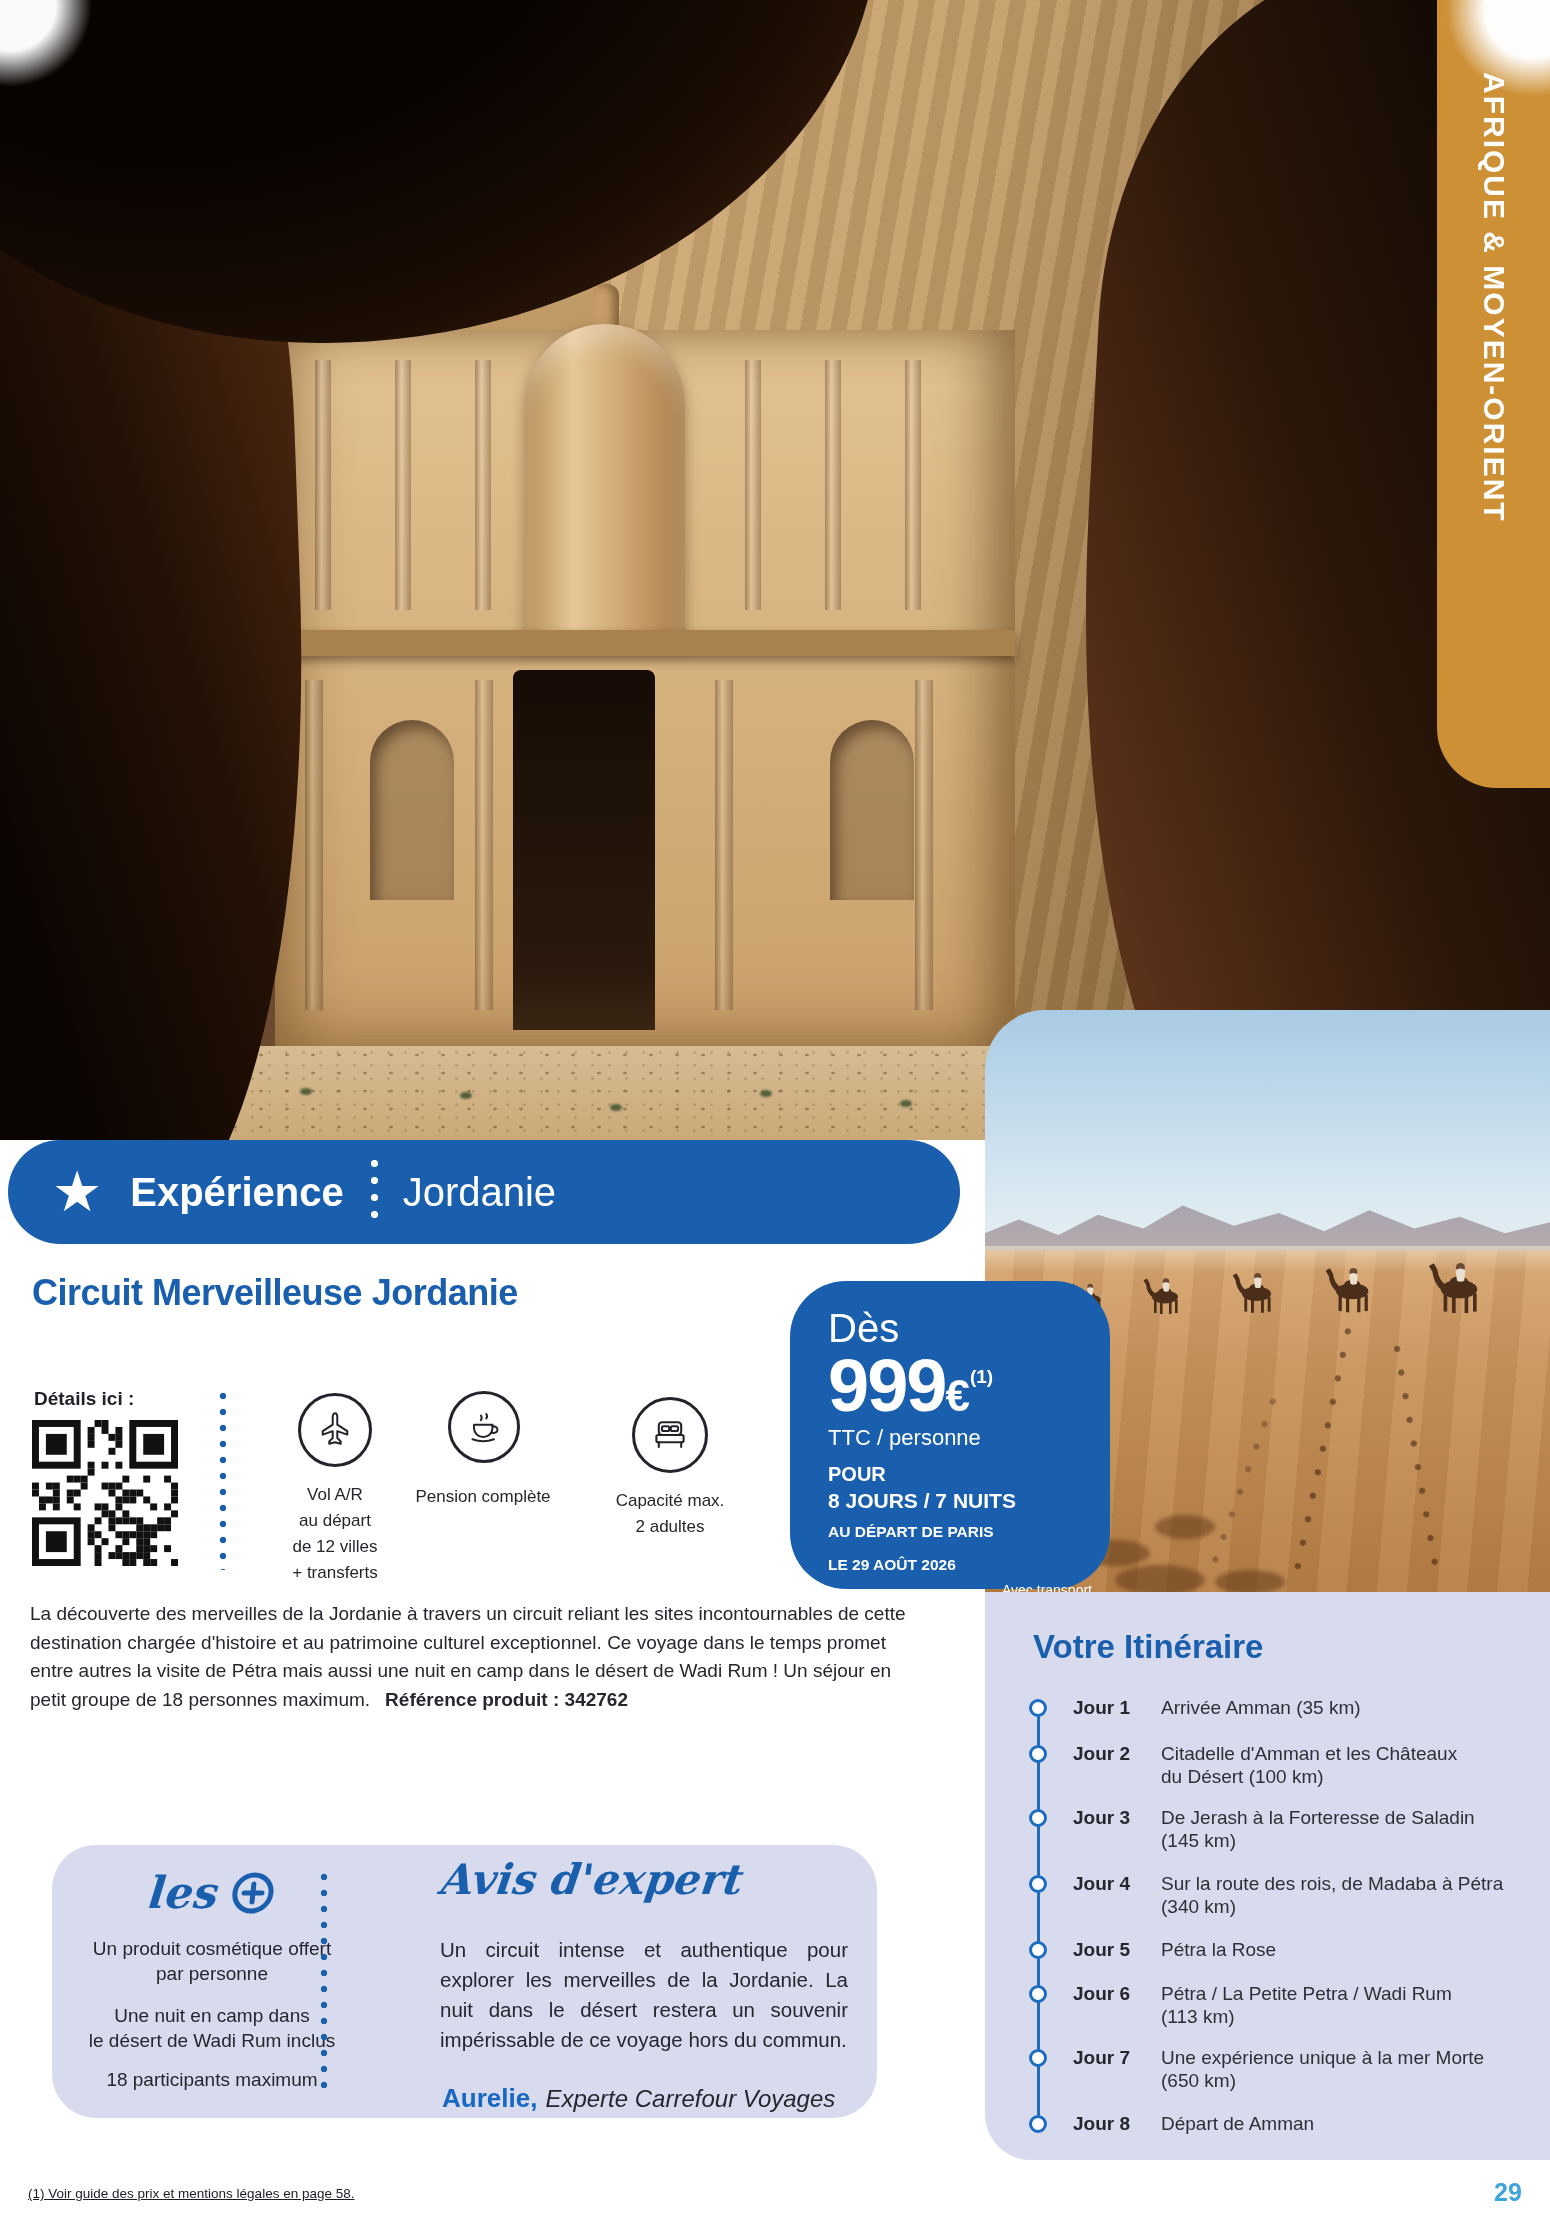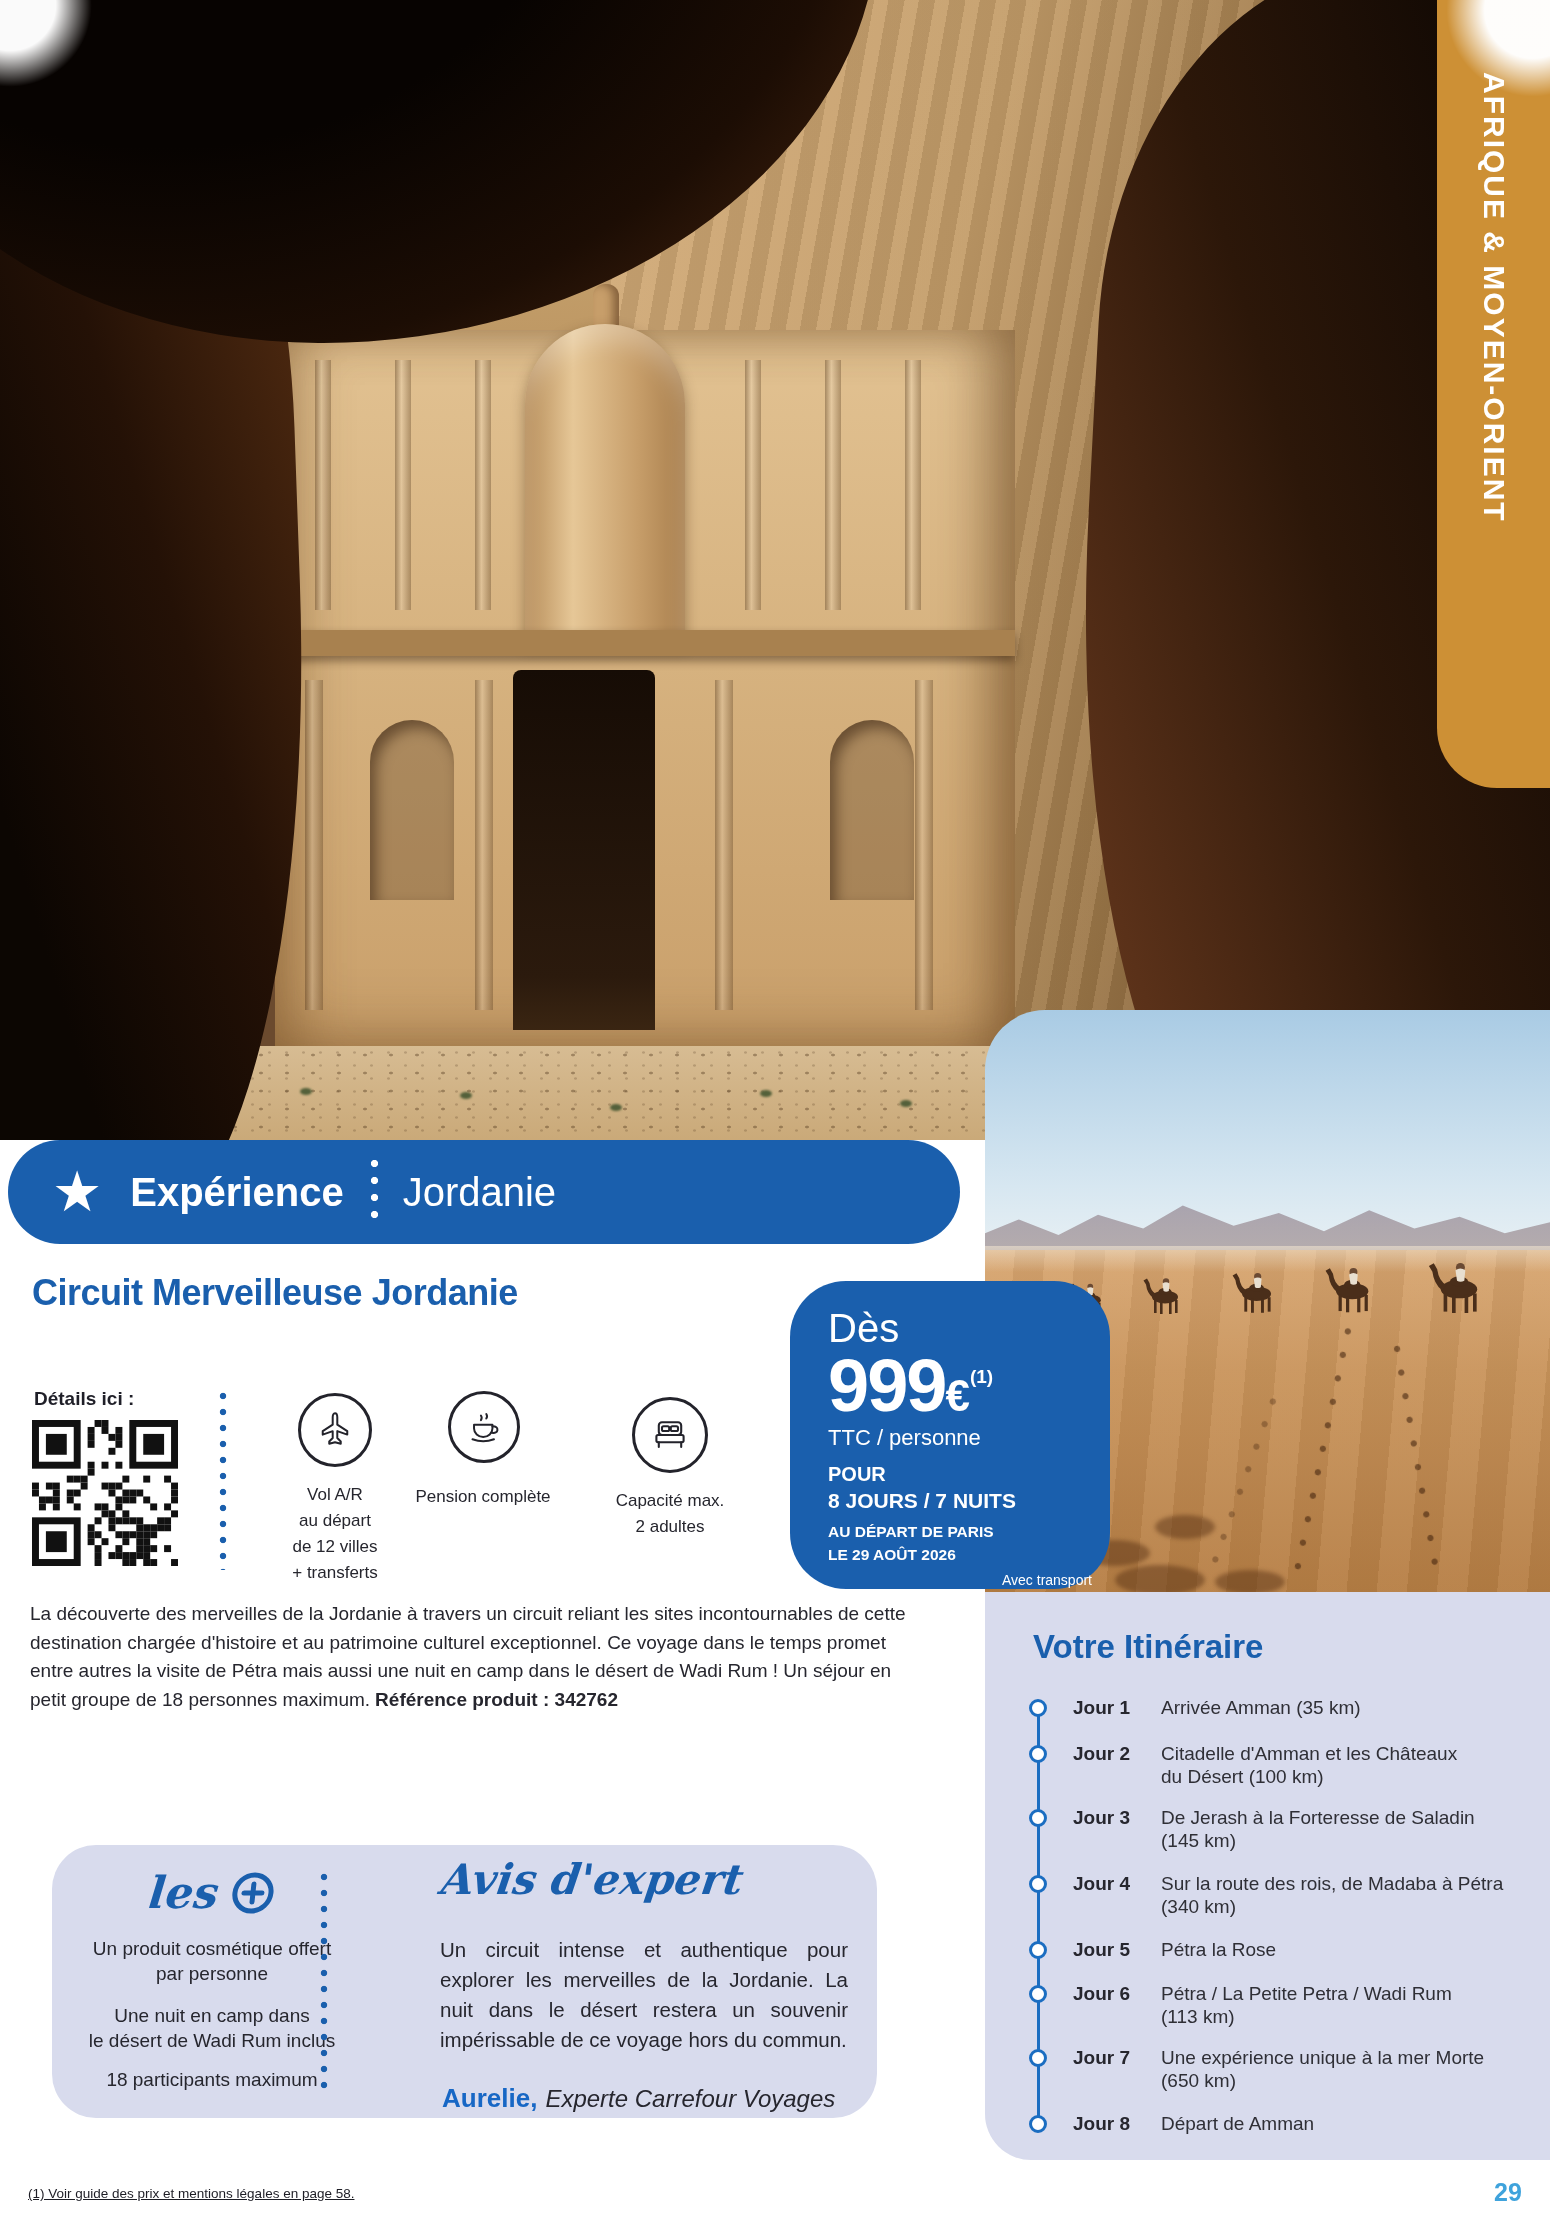--- a/index.html
+++ b/index.html
@@ -101,26 +101,26 @@
   .price-card{position:absolute;left:790px;top:1281px;width:320px;height:308px;background:#1a5fad;
          border-radius:56px;box-sizing:border-box;padding:26px 18px 4px 38px;color:#ffffff;}
   .pc-des{font-size:40px;line-height:1.05;}
   .pc-amount{font-size:74px;font-weight:bold;line-height:1.0;letter-spacing:-2px;}
   .pc-eur{font-size:44px;font-weight:bold;}
   .pc-sup{font-size:19px;font-weight:bold;vertical-align:28px;letter-spacing:0;}
   .pc-ttc{font-size:22px;margin-top:2px;}
   .pc-pour{font-size:20px;font-weight:bold;margin-top:12px;}
   .pc-dur{font-size:21px;font-weight:bold;margin-top:3px;}
   .pc-dep{font-size:15.5px;font-weight:bold;margin-top:10px;}
-  .pc-date{font-size:15.5px;font-weight:bold;margin-top:5px;}
+  .pc-date{font-size:15.5px;font-weight:bold;margin-top:15px;}
   .pc-tr{font-size:14px;margin-top:8px;text-align:right;}
 
   
   .desc{position:absolute;left:30px;top:1600px;width:884px;margin:0;font-size:19px;line-height:28.6px;color:#26262e;}
-  .desc strong{margin-left:5px;}
+  .desc strong{margin-left:15px;}
 
   
   .plus-panel{position:absolute;left:52px;top:1845px;width:825px;height:273px;background:#d8dbed;border-radius:44px;}
   .les-heading{position:absolute;left:40px;top:22px;width:240px;text-align:center;color:#1a5fad;
          font-family:"DejaVu Serif", serif;font-style:italic;font-weight:bold;font-size:44px;
          transform:skewX(-6deg);display:flex;align-items:center;justify-content:center;gap:12px;}
   .plus-item{position:absolute;left:5px;width:310px;text-align:center;font-size:19px;line-height:25px;color:#26262e;}
   .panel-dots{position:absolute;left:268px;top:28px;height:222px;}
   .expert-heading{position:absolute;left:390px;top:10px;margin:0;color:#1a5fad;
          font-family:"DejaVu Serif", serif;font-style:italic;font-weight:bold;font-size:42px;transform:skewX(-8deg);}

